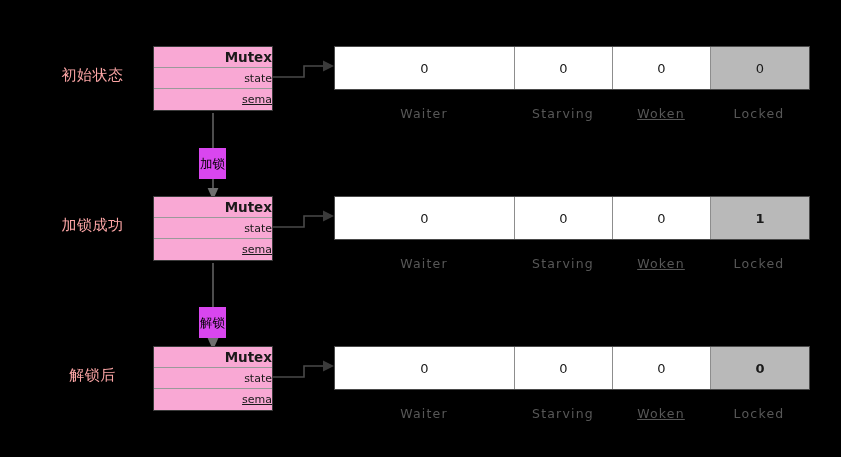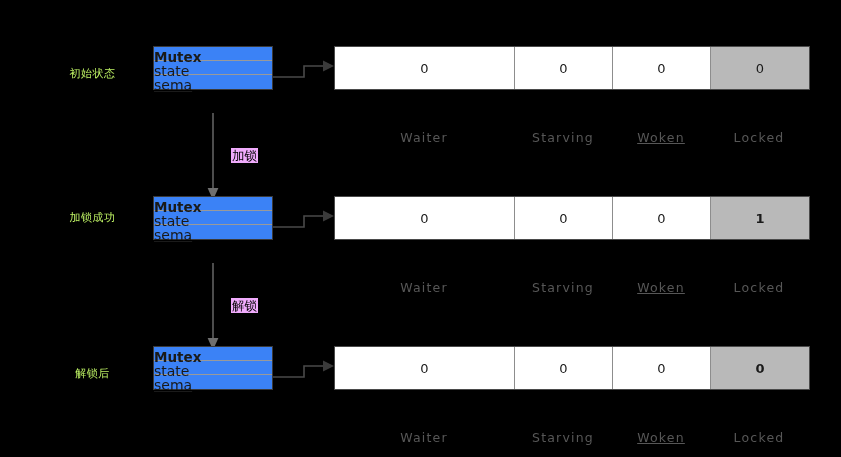--- a/index.html
+++ b/index.html
@@ -24,52 +24,52 @@
     width: 841px;
     height: 0;
   }
 
   
   .stage-label {
     position: absolute;
     left: 40px;
     width: 105px;
     text-align: center;
-    font-size: 11px;
-    color: #bef264;
+    font-size: 15px;
+    color: #fca5a5;
     letter-spacing: 0.5px;
     white-space: nowrap;
   }
 
   
   .mutex-box {
     position: absolute;
     left: 153px;
     width: 120px;
     background: #ffffff;
     border: 1px solid #3a3a3a;
     box-sizing: border-box;
   }
   .mutex-row {
-    height: 14px;
+    height: 21px;
     line-height: 21px;
-    text-align: left;
+    text-align: right;
     font-size: 13px;
     color: #1a1a1a;
-    background: #3b82f6;
+    background: #f9a8d4;
     box-sizing: border-box;
   }
   .mutex-row.title {
     font-weight: bold;
     font-size: 13.5px;
     border-bottom: 1px solid #9a9a9a;
   }
   .mutex-row.field {
     border-bottom: 1px solid #9a9a9a;
-    font-size: 14px;
+    font-size: 11px;
   }
   .mutex-row.field.last {
     border-bottom: none;
     text-decoration: underline;
   }
 
   
   .bits-table {
     position: absolute;
     left: 334px;
@@ -97,21 +97,20 @@
   .bit-cell.w-locked   { width: 98px; background: #b9b9b9; border-right: none; }
   .bit-cell.highlight-bold { font-weight: bold; }
 
   
   .bits-captions {
     position: absolute;
     left: 334px;
     width: 476px;
     display: flex;
     height: 18px;
-    margin-top: 24px;
   }
   .bit-caption {
     text-align: center;
     font-size: 12.5px;
     color: #575757;
     letter-spacing: 1.2px;
     line-height: 18px;
   }
   .bit-caption.w-waiter   { width: 180px; }
   .bit-caption.w-starving { width: 98px; text-align: center; }
@@ -130,27 +129,26 @@
   
   .transition {
     position: absolute;
     left: 196px;
     width: 36px;
   }
   .transition svg { display: block; }
   .transition-label {
     position: absolute;
     left: 199px;
-    background: #f0abfc;
+    background: #d946ef;
     color: #000000;
     font-size: 12.5px;
     line-height: 15px;
-    padding: 0 1px;
+    padding: 8px 1px;
     white-space: nowrap;
-    margin-left: 32px;
   }
 </style>
 </head>
 <body>
 
 <div id="canvas">
 
   <div class="stage" style="top:0">
 
     <div class="stage-label" style="top:66px">初始状态</div>
@@ -186,21 +184,21 @@
   <div class="transition" style="top:113px">
     <svg width="36" height="87" viewBox="0 0 36 87">
       <path d="M17,0 L17,77" fill="none" stroke="#6e6e6e" stroke-width="1.4"></path>
       <path d="M11.6,75 L17,87 L22.4,75 Z" fill="#6e6e6e"></path>
     </svg>
   </div>
   <div class="transition-label" style="top:148px">加锁</div>
 
   <div class="stage" style="top:150px">
 
-    <div class="stage-label" style="top:60px">加锁成功</div>
+    <div class="stage-label" style="top:66px">加锁成功</div>
 
     <div class="mutex-box" style="top:46px">
       <div class="mutex-row title">Mutex</div>
       <div class="mutex-row field">state</div>
       <div class="mutex-row field last">sema</div>
     </div>
 
     <div class="connector" style="top:58px">
       <svg width="62" height="24" viewBox="0 0 62 24">
         <path d="M0,19 L31,19 L31,8 L50,8" fill="none" stroke="#4a4a4a" stroke-width="1.6"></path>
@@ -222,21 +220,21 @@
       <div class="bit-caption w-locked">Locked</div>
     </div>
   </div>
 
   <div class="transition" style="top:263px">
     <svg width="36" height="87" viewBox="0 0 36 87">
       <path d="M17,0 L17,77" fill="none" stroke="#6e6e6e" stroke-width="1.4"></path>
       <path d="M11.6,75 L17,87 L22.4,75 Z" fill="#6e6e6e"></path>
     </svg>
   </div>
-  <div class="transition-label" style="top:298px">解锁</div>
+  <div class="transition-label" style="top:307px">解锁</div>
 
   <div class="stage" style="top:300px">
 
     <div class="stage-label" style="top:66px">解锁后</div>
 
     <div class="mutex-box" style="top:46px">
       <div class="mutex-row title">Mutex</div>
       <div class="mutex-row field">state</div>
       <div class="mutex-row field last">sema</div>
     </div>

